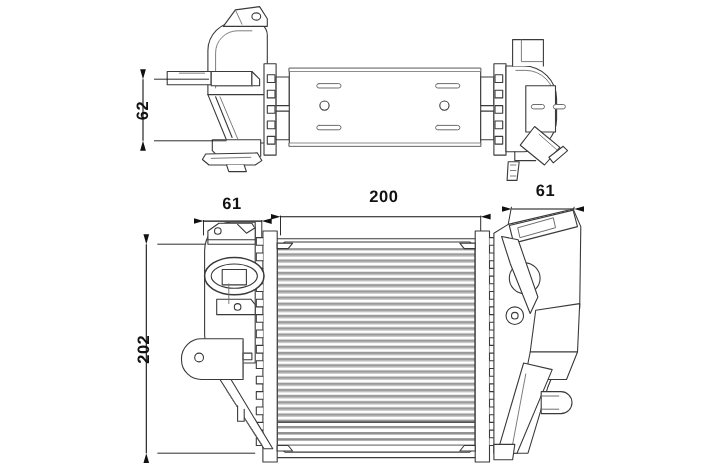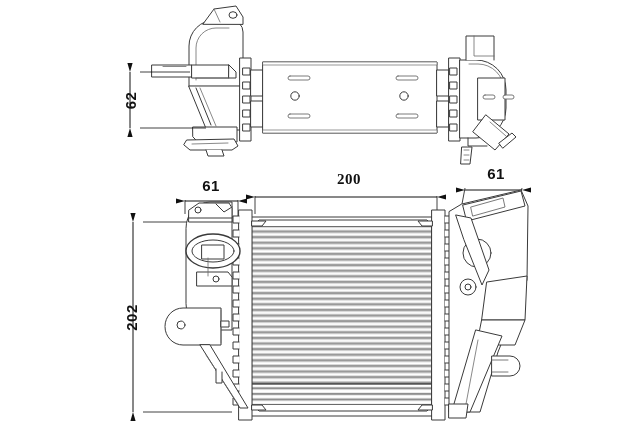--- a/index.html
+++ b/index.html
@@ -265,19 +265,19 @@
         <path d="M252,405 L262,405 L266,410 L252,410 Z" fill="#ffffff" stroke="#3a3a3a" stroke-width="1"></path>
         <path d="M432,405 L422,405 L418,410 L432,410 Z" fill="#ffffff" stroke="#3a3a3a" stroke-width="1"></path>
       </g>
     </g>
   </svg>
 
   <div class="dim-label vertical" style="left:115px; top:93px; width:30px; text-align:center;">62</div>
 
   <div class="dim-label" style="left:196px; top:178px; width:30px; text-align:center;">61</div>
 
-  <div class="dim-label" style="left:329px; top:172px; width:40px; text-align:center;font-family:Liberation Serif, serif;">200</div>
+  <div class="dim-label" style="left:329px; top:172px; width:40px; text-align:center;">200</div>
 
   <div class="dim-label" style="left:481px; top:166px; width:30px; text-align:center;">61</div>
 
   <div class="dim-label vertical" style="left:111px; top:310px; width:40px; text-align:center;">202</div>
 
 </div>
 
 </body></html>

